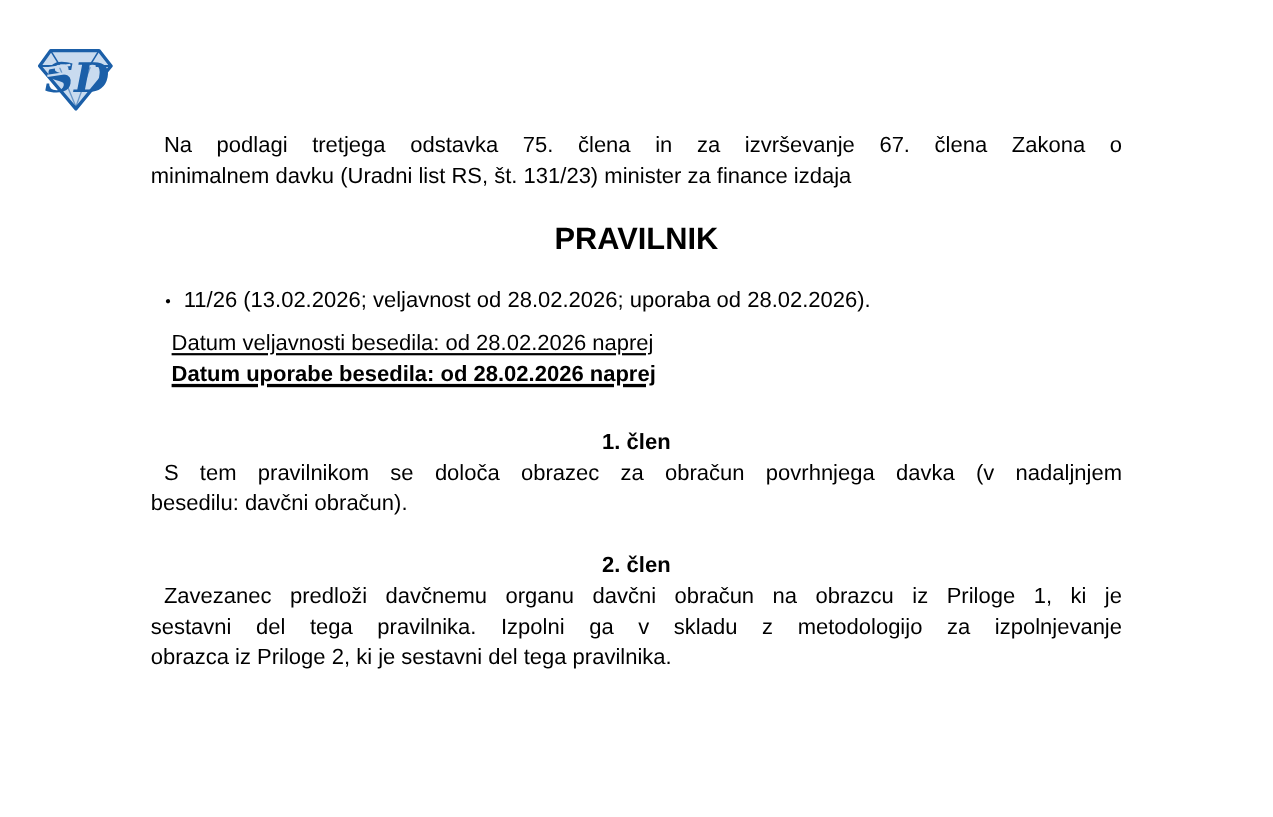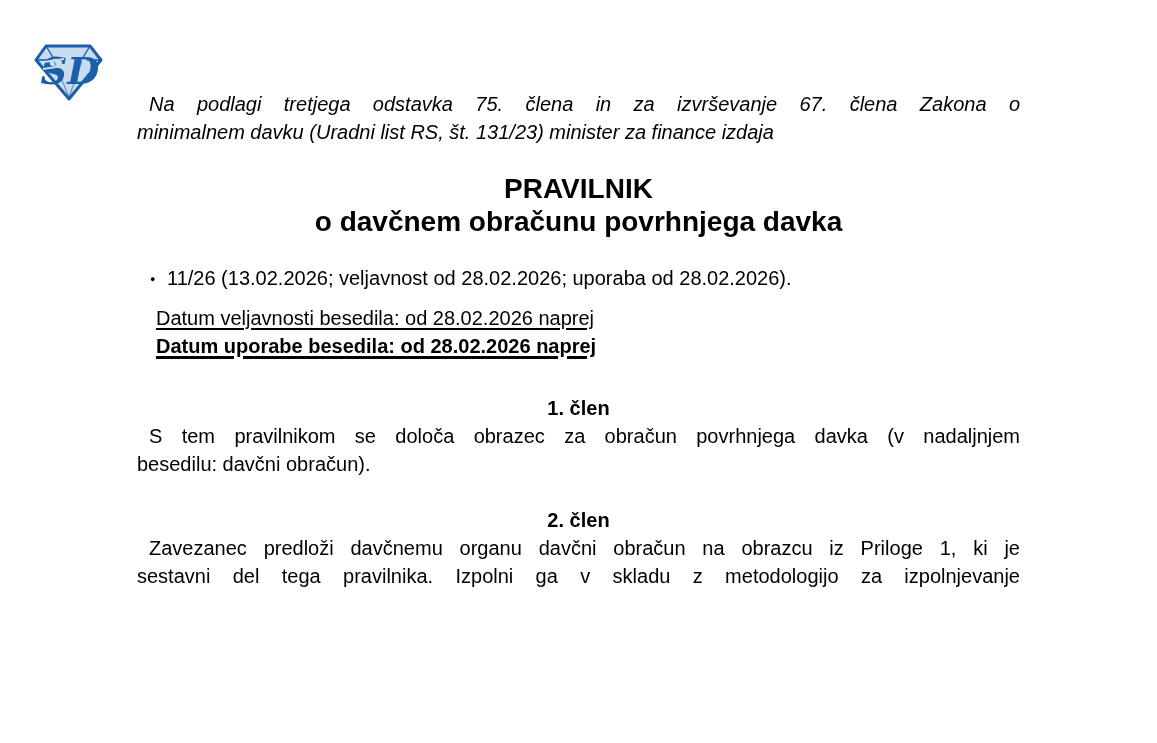--- a/index.html
+++ b/index.html
@@ -27,21 +27,21 @@
     position: absolute;
     left: 137px;
     top: 0;
     width: 883px;
   }
 
   .para { line-height: 28px; }
   .para .tline:first-child { text-indent: 12px; }
   .tline.just { text-align: justify; text-align-last: justify; }
 
-  .intro { margin-top: 90px; font-style: italic; }
+  .intro { margin-top: 118px; }
 
   .doc-title {
     margin-top: 26px;
     font-size: 28px;
     font-weight: bold;
     line-height: 33px;
     text-align: center;
   }
 
   .gazette {
@@ -103,21 +103,20 @@
 
   <div class="content">
 
     <div class="para intro">
         <div class="tline just">Na podlagi tretjega odstavka 75. člena in za izvrševanje 67. člena Zakona o</div>
         <div class="tline">minimalnem davku (Uradni list RS, št. 131/23) minister za finance izdaja</div>
       </div>
 
     <div class="doc-title">
       <div>PRAVILNIK</div>
-      <div>o davčnem obračunu povrhnjega davka</div>
     </div>
 
     <div class="gazette">
       <div class="gazette-item">
         <span class="bullet">●</span><span>11/26 (13.02.2026; veljavnost od 28.02.2026; uporaba od 28.02.2026).</span>
       </div>
     </div>
 
     <div class="validity">
       <div class="validity-line effective">Datum veljavnosti besedila: od 28.02.2026 naprej</div>
@@ -130,17 +129,18 @@
           <div class="tline just">S tem pravilnikom se določa obrazec za obračun povrhnjega davka (v nadaljnjem</div>
           <div class="tline">besedilu: davčni obračun).</div>
         </div>
     </div>
 
     <div class="article article-2">
       <div class="article-heading">2. člen</div>
       <div class="para">
           <div class="tline just">Zavezanec predloži davčnemu organu davčni obračun na obrazcu iz Priloge 1, ki je</div>
           <div class="tline just">sestavni del tega pravilnika. Izpolni ga v skladu z metodologijo za izpolnjevanje</div>
+          <div class="tline">obrazca iz Priloge 2, ki je sestavni del tega pravilnika.</div>
         </div>
     </div>
 
   </div>
 </div>
 
 </body></html>

